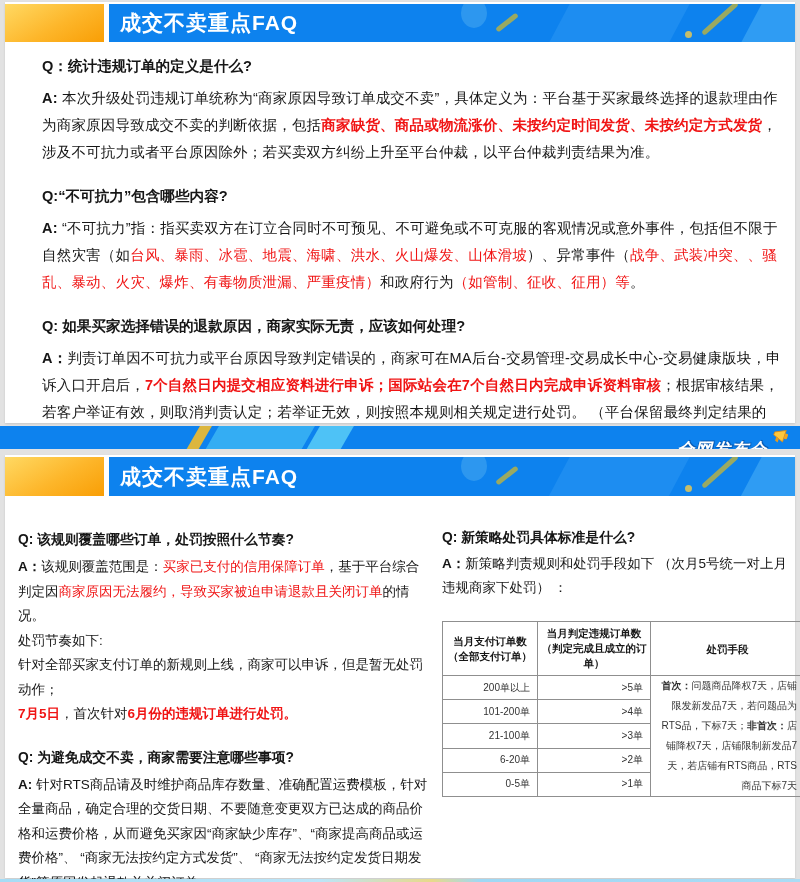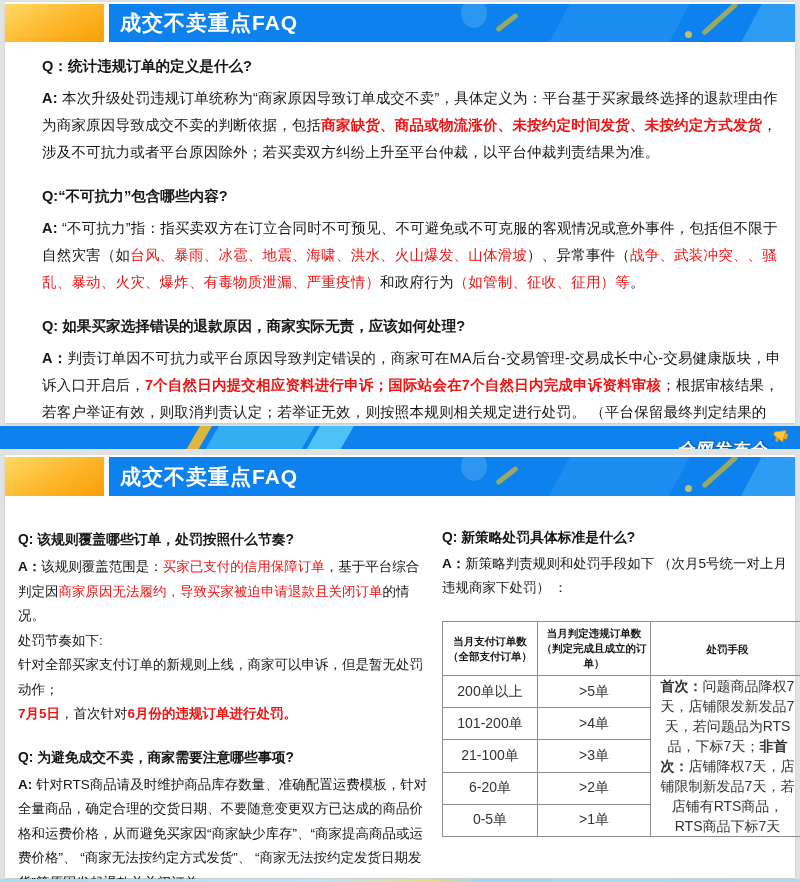--- a/index.html
+++ b/index.html
@@ -46,21 +46,21 @@
   .p2-left{position:absolute;top:74px;left:13px;width:414px;font-size:13.5px;line-height:24.5px;}
   .p2-left .pq{font-weight:bold;font-size:13.8px;line-height:22px;margin-bottom:4px;}
   .p2-left .mt{margin-top:20px;}
   .p2-right{position:absolute;top:74px;left:437px;width:350px;font-size:13.5px;}
   .p2-right .pq{font-weight:bold;font-size:13.8px;margin-bottom:5px;}
   .p2-right .pa{line-height:24px;}
 
   table.penalty{border-collapse:collapse;margin-top:21px;width:347px;table-layout:fixed;}
   table.penalty th,table.penalty td{border:1px solid #8f8f8f;}
   table.penalty th{font-size:10.5px;font-weight:bold;padding:4px 2px;text-align:center;line-height:15px;}
-  table.penalty td{font-size:14px;height:21px;padding:0 7px;text-align:center;color:#333;}
+  table.penalty td{font-size:10px;height:21px;padding:0 7px;text-align:right;color:#333;}
   .col1{width:90px;}.col2{width:108px;}.col3{width:149px;}
   td.penalty-cell{line-height:20px;padding:5px 8px;vertical-align:middle;}
 
   
   .seg-b{font-weight:bold;}
   .seg-r{color:#f01414;}
   .seg-rb{color:#f01414;font-weight:bold;}
 
   .bottom-strip{position:absolute;top:879px;left:0;width:800px;height:3px;
     background:linear-gradient(90deg,#a6dcf5 0%,#bce5f8 40%,#e8d98a 54%,#9fd8f4 60%,#aadcf5 100%);}

